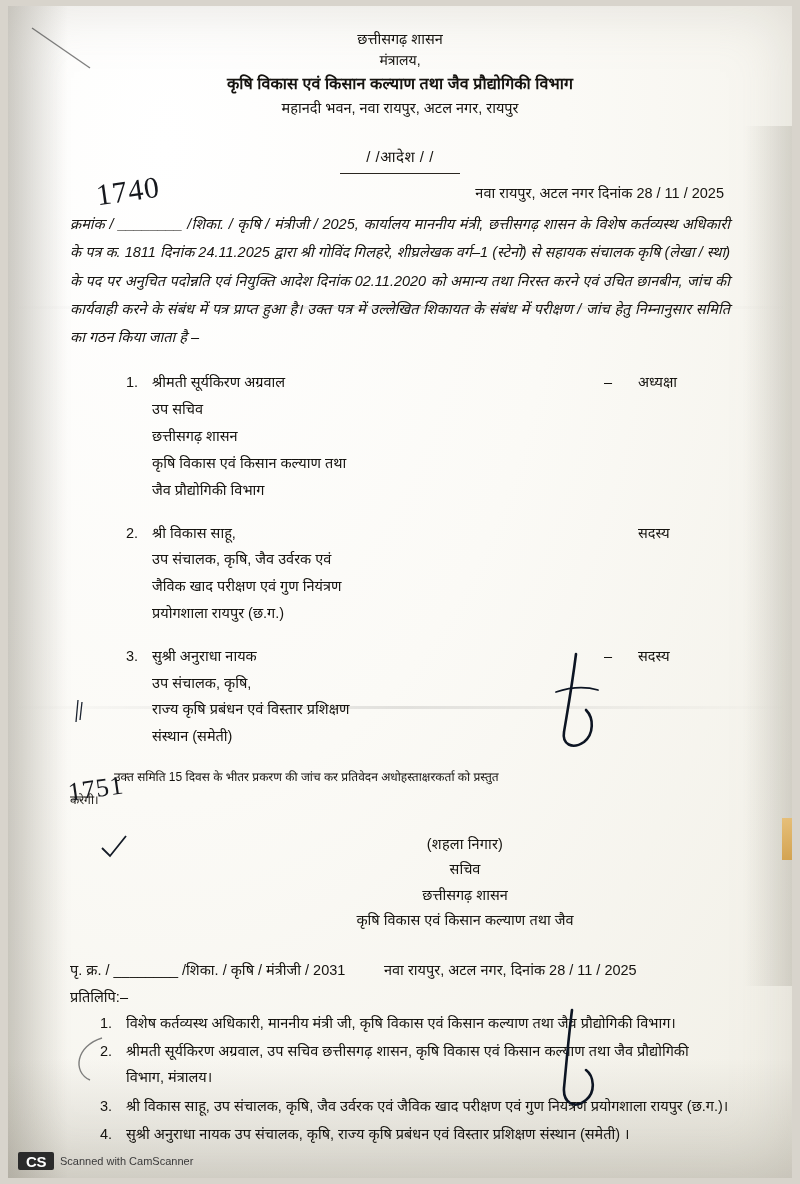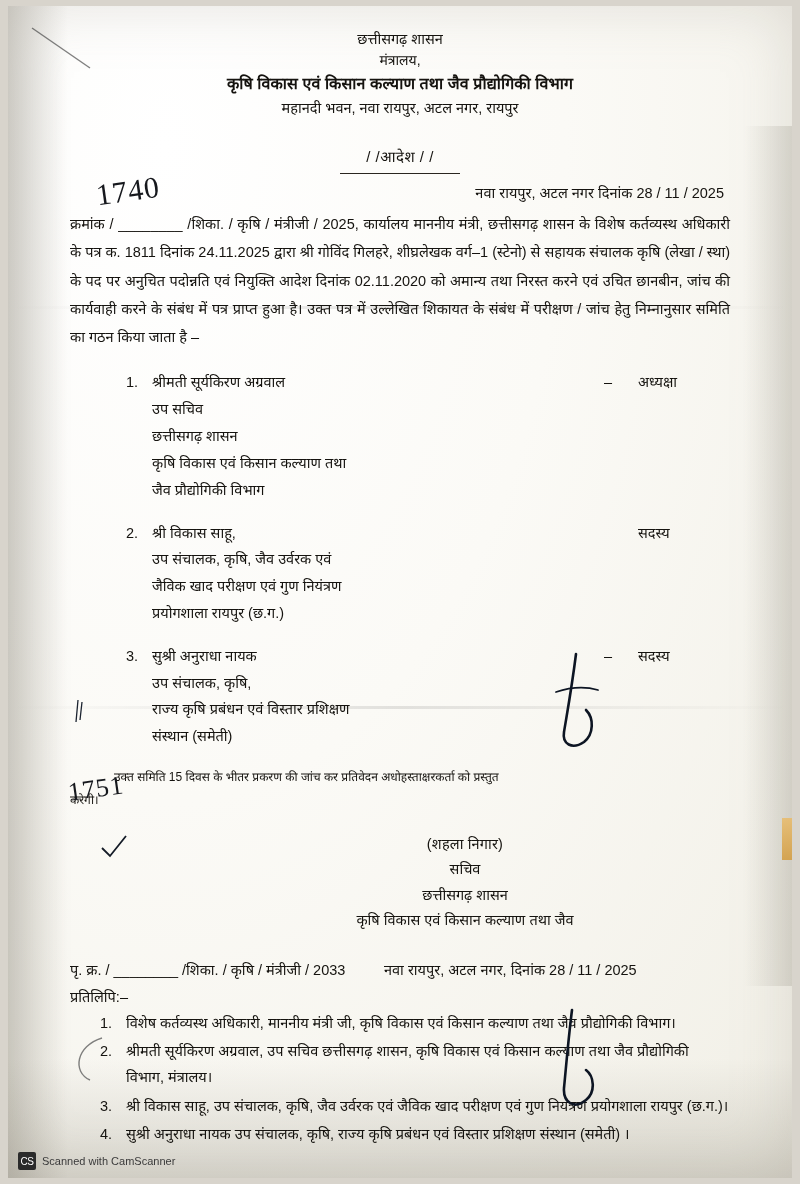--- a/index.html
+++ b/index.html
@@ -84,20 +84,21 @@
     text-align: right;
     font-size: 14.5px;
     padding-right: 6px;
   }
   .body-para {
     margin-top: 6px;
     text-align: justify;
     font-size: 14.5px;
     line-height: 1.95;
     text-indent: 0;
+    font-style: italic;
   }
   .handnum {
     position: absolute;
     font-family: "Liberation Serif", serif;
     color: #16181d;
     font-size: 30px;
     transform: rotate(-8deg);
     letter-spacing: 1px;
   }
   .members {
@@ -149,25 +150,25 @@
   
   .cs-badge {
     position: absolute;
     left: 10px;
     bottom: 8px;
     display: flex;
     align-items: center;
     gap: 6px;
   }
   .cs-icon {
-    width: 18px; height: 18px;
+    width: 36px; height: 18px;
     background: #2b2b2b;
     color: #fff;
-    font-size: 10px;
-    font-weight: normal;
+    font-size: 15px;
+    font-weight: bold;
     display: flex;
     align-items: center;
     justify-content: center;
     border-radius: 2px;
     letter-spacing: -0.5px;
   }
   .cs-text {
     font-size: 11px;
     color: #3a3a3a;
   }
@@ -267,21 +268,21 @@
         </div>
 
         <div class="sign-block">
           <div class="sign-name">(शहला निगार)</div>
           <div>सचिव</div>
           <div>छत्तीसगढ़ शासन</div>
           <div>कृषि विकास एवं किसान कल्याण तथा जैव</div>
         </div>
 
         <div class="copy-head">
-          <div class="copy-left">पृ. क्र. / ________ /शिका. / कृषि / मंत्रीजी / 2033</div>
+          <div class="copy-left">पृ. क्र. / ________ /शिका. / कृषि / मंत्रीजी / 2031</div>
           <div class="copy-right">नवा रायपुर, अटल नगर, दिनांक  28  / 11 / 2025</div>
         </div>
 
         <div class="pratilipi">प्रतिलिपि:–</div>
 
         <div class="copy-list">
           <div class="copy-item">
             <div class="c-num">1.</div>
             <div class="c-text">विशेष कर्तव्यस्थ अधिकारी, माननीय मंत्री जी, कृषि विकास एवं किसान कल्याण तथा जैव प्रौद्योगिकी विभाग।</div>
           </div>

